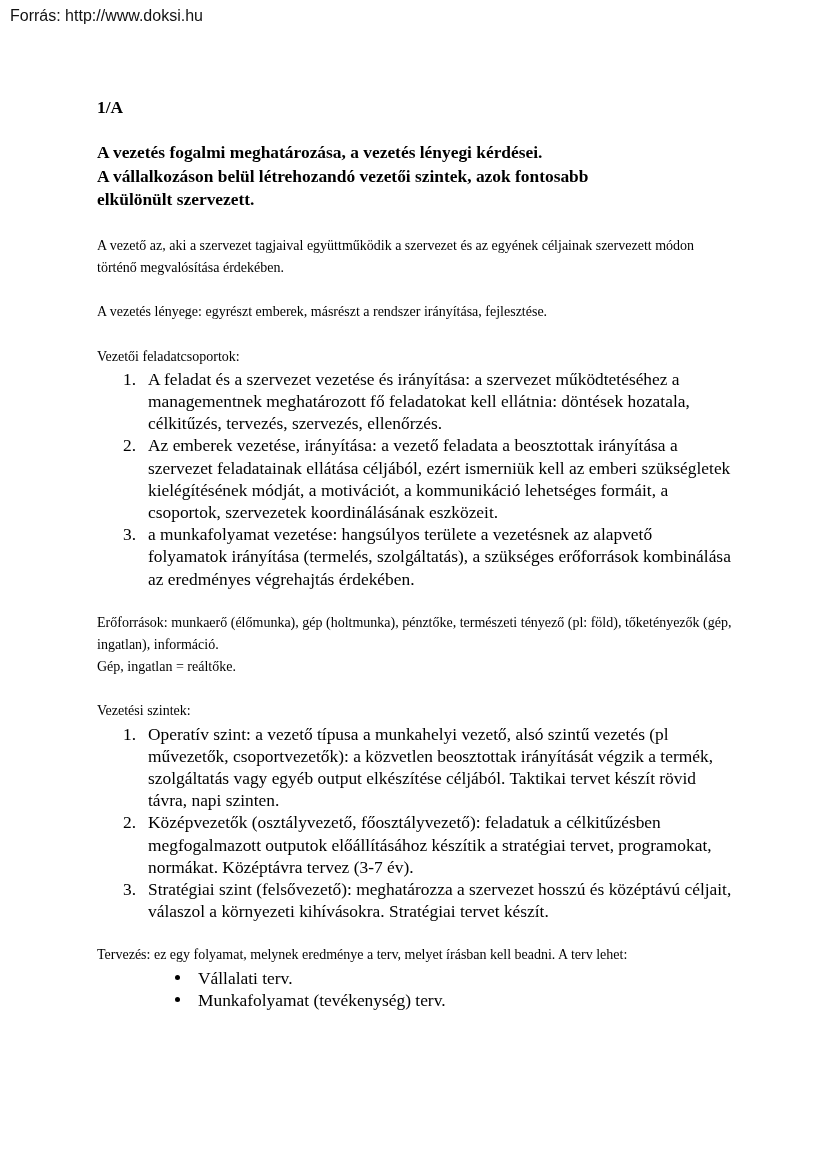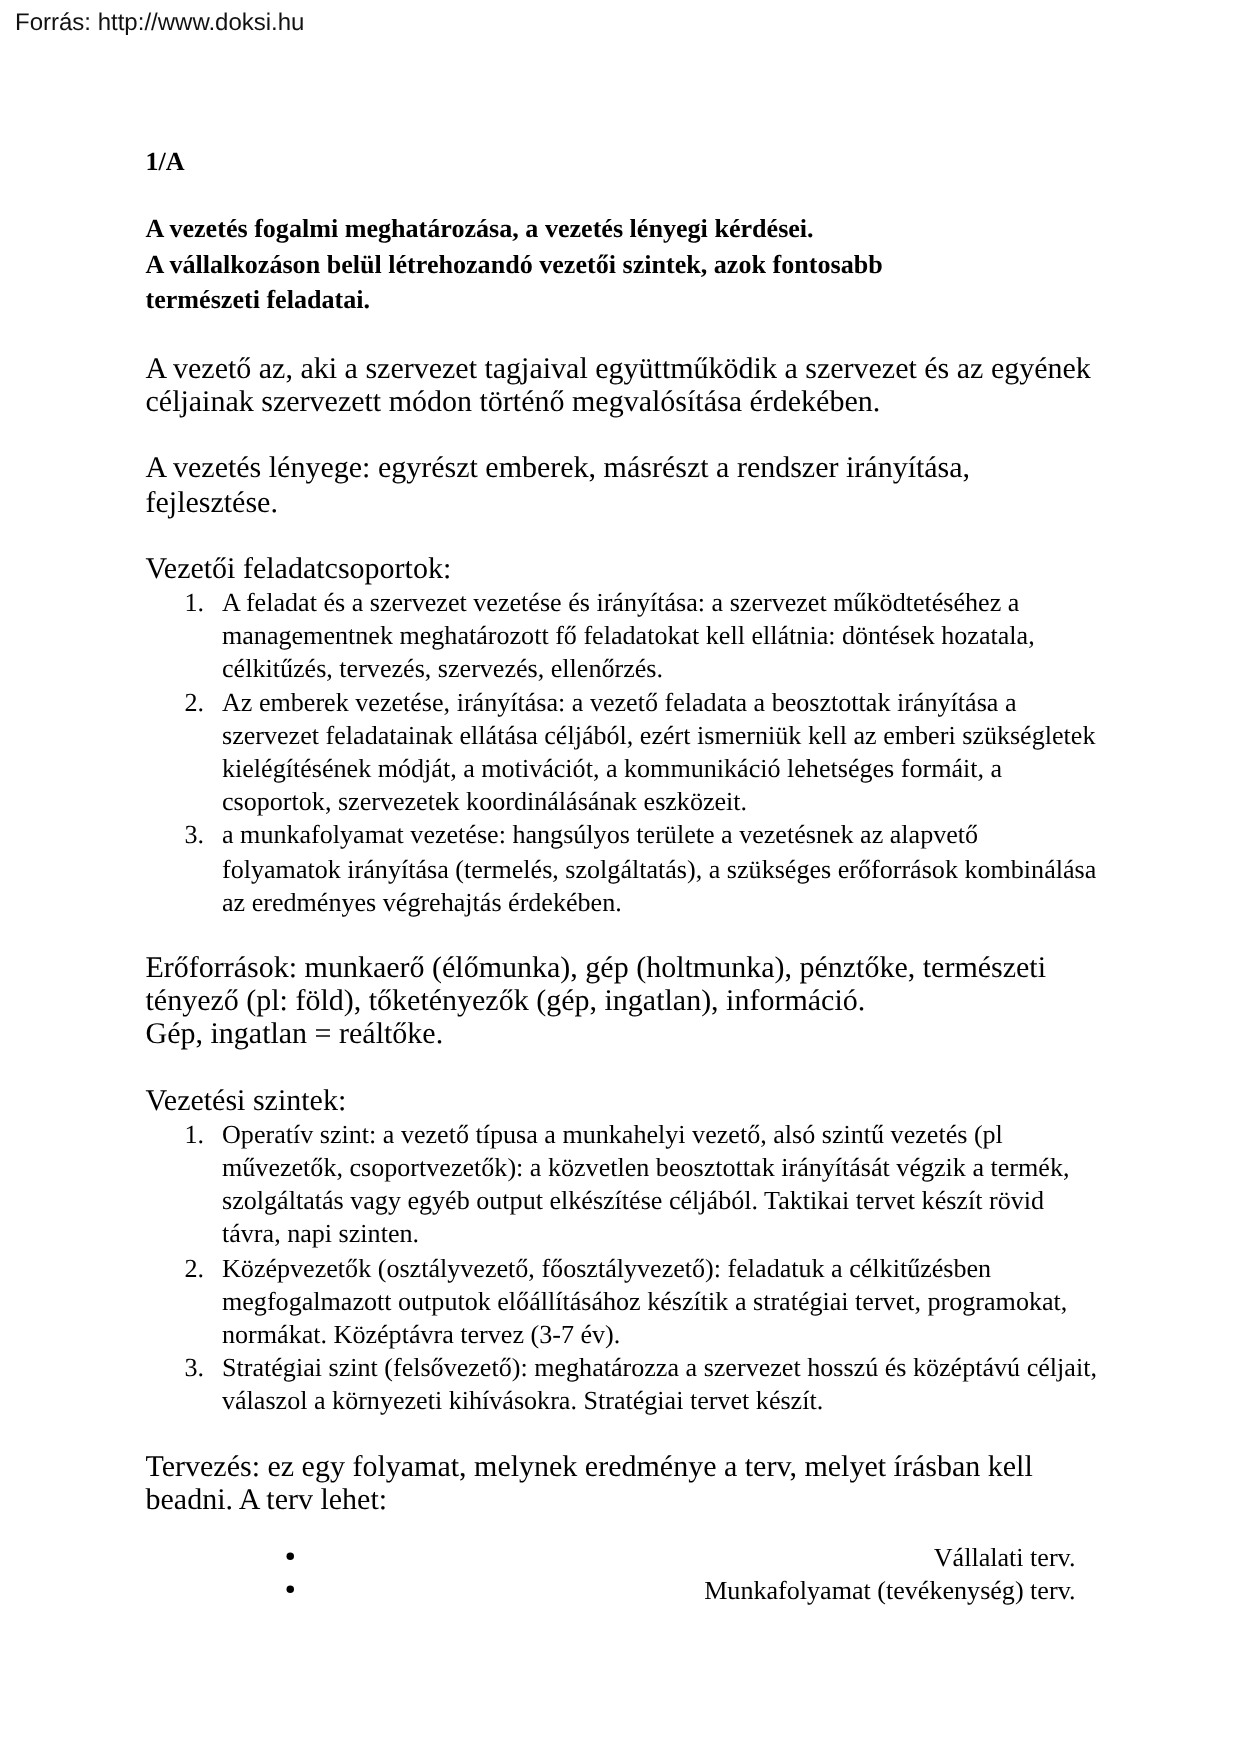--- a/index.html
+++ b/index.html
@@ -41,21 +41,21 @@
 
   .doc p,
   .doc h1,
   .doc ol,
   .doc ul {
     margin: 0;
     padding: 0;
   }
 
   .para {
-    font-size: 20px;
+    font-size: 14px;
     line-height: 22.2px;
     text-align: left;
   }
 
   .spacer-sm { height: 22px; }
   .spacer-md { height: 23px; }
 
   
   .doc-id {
     font-size: 17.4px;
@@ -90,23 +90,22 @@
     top: 0;
     width: 22px;
     text-align: left;
     font-size: 17.4px;
     line-height: 22.2px;
   }
 
   
   ul.bullet-list {
     list-style: none;
-    margin: 16px;
-    padding: 0;
-    text-align: right;
+    margin: 0;
+    padding: 0;
   }
   ul.bullet-list > li {
     position: relative;
     font-size: 17.4px;
     line-height: 22.2px;
     padding-left: 101px;  
     margin: 0;
   }
   ul.bullet-list > li .bullet-dot {
     position: absolute;
@@ -125,21 +124,21 @@
 
 <div class="doc">
 
   <div class="doc-id">1/A</div>
 
   <div class="spacer-md"></div>
 
   <h1 class="title-block">
     <span class="title-line">A vezetés fogalmi meghatározása, a vezetés lényegi kérdései.</span>
     <span class="title-line">A vállalkozáson belül létrehozandó vezetői szintek, azok fontosabb</span>
-    <span class="title-line">természeti feladatai.</span>
+    <span class="title-line">elkülönült szervezett.</span>
   </h1>
 
   <div class="spacer-md"></div>
 
   <p class="para">A vezető az, aki a szervezet tagjaival együttműködik a szervezet és az egyének céljainak szervezett módon történő megvalósítása érdekében.</p>
 
   <div class="spacer-sm"></div>
 
   <p class="para">A vezetés lényege: egyrészt emberek, másrészt a rendszer irányítása, fejlesztése.</p>
 

